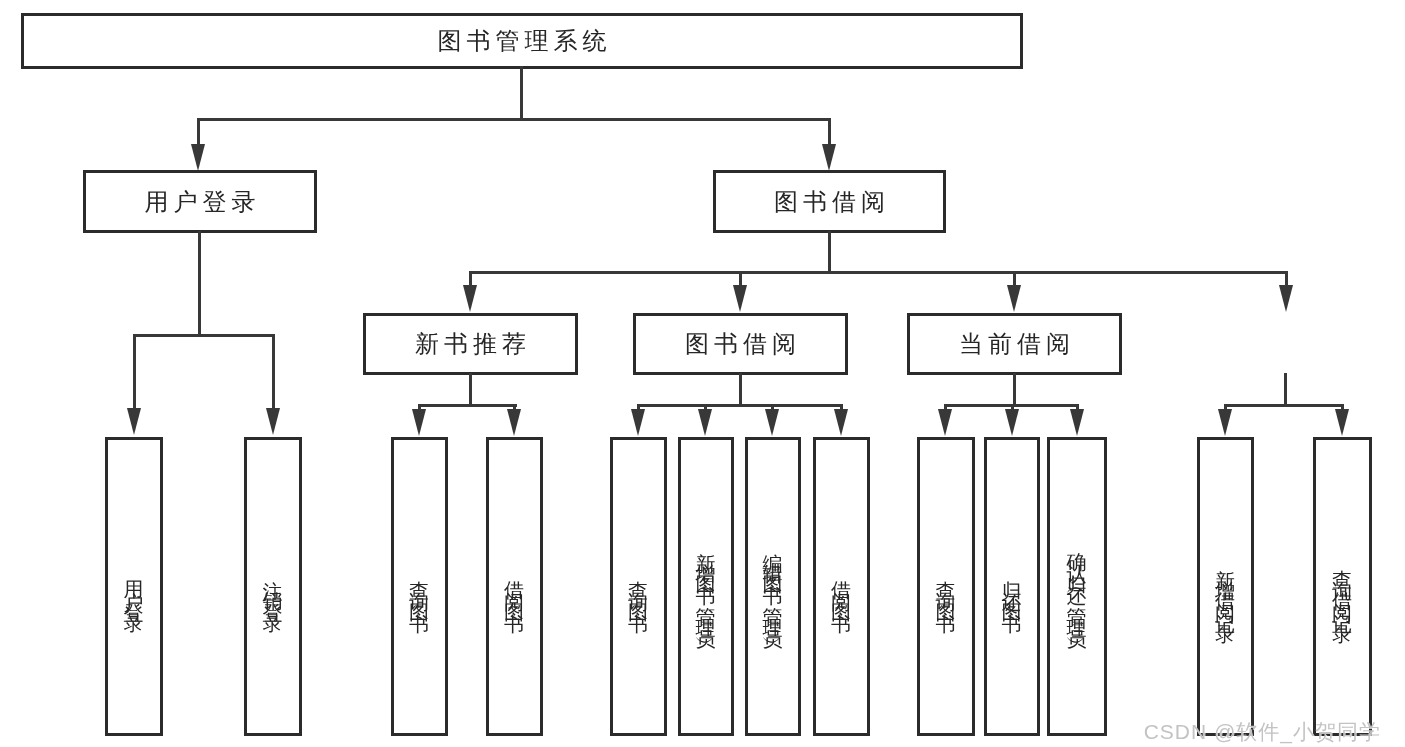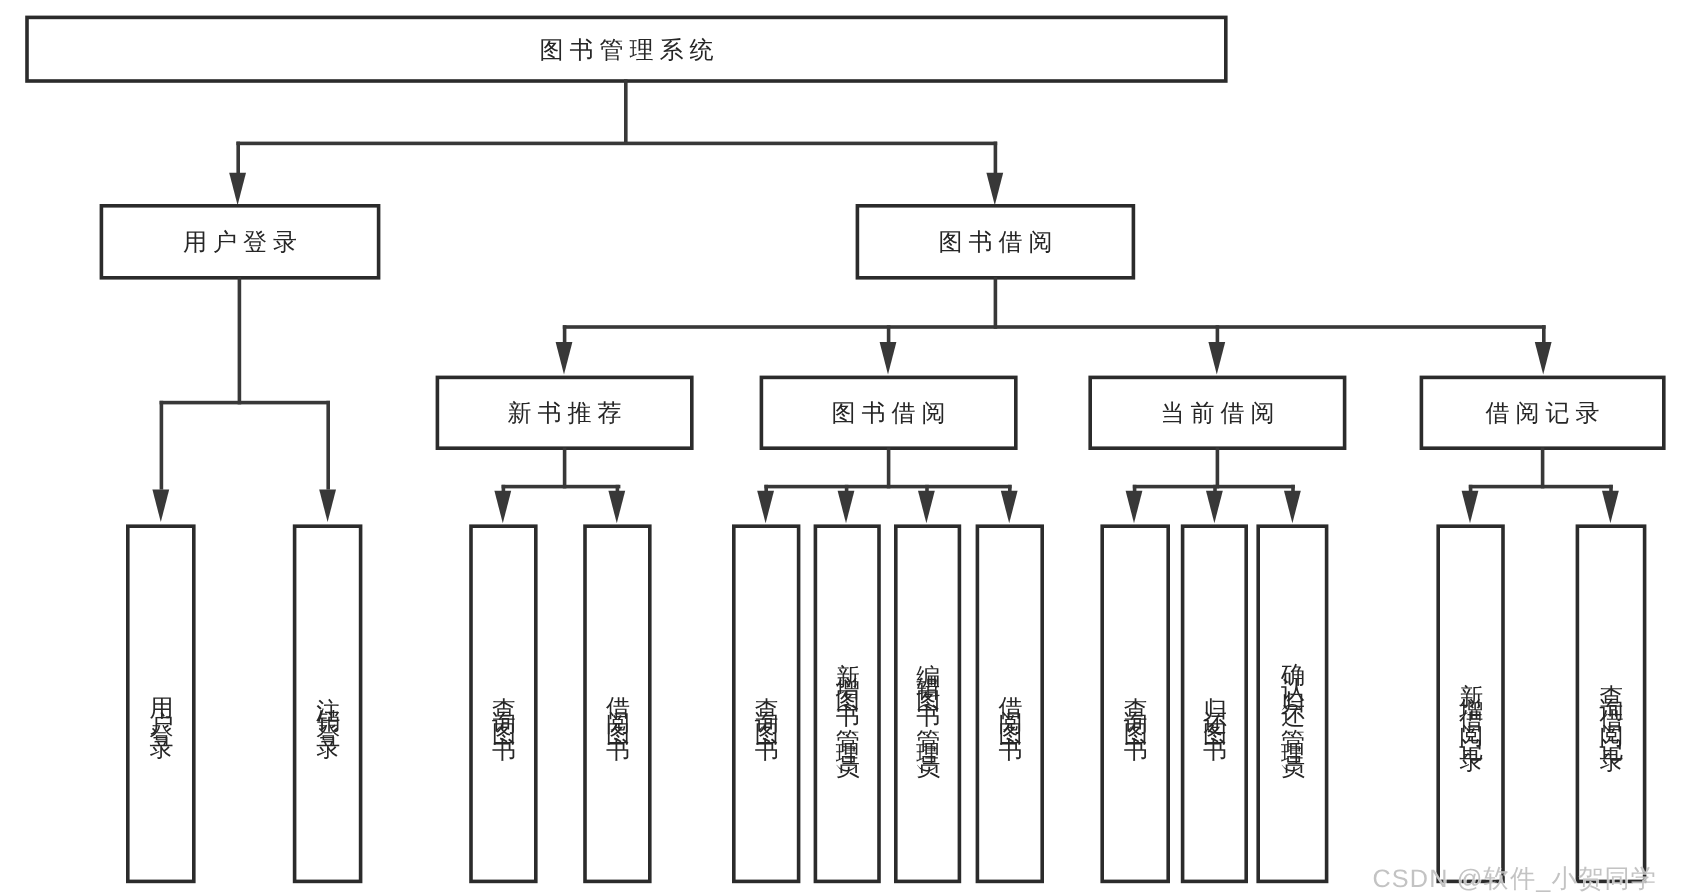--- a/index.html
+++ b/index.html
@@ -20,21 +20,21 @@
   }
   .box {
     position: absolute;
     box-sizing: border-box;
     border: 3px solid var(--border);
     background: #fff;
     display: flex;
     align-items: center;
     justify-content: center;
     color: var(--text);
-    font-size: 20px;
+    font-size: 24px;
     letter-spacing: 5px;
     text-indent: 5px;
     white-space: nowrap;
   }
   .leaf {
     writing-mode: vertical-rl;
     text-orientation: mixed;
     letter-spacing: 11px;
     text-indent: 0;
     font-size: 20px;
@@ -103,23 +103,20 @@
   <div class="tri" style="left:1279px; top:285px;"></div>
 
   <div class="box" style="left:363px; top:313px; width:215px; height:62px;">
     <span>新书推荐</span>
   </div>
   <div class="box" style="left:633px; top:313px; width:215px; height:62px;">
     <span>图书借阅</span>
   </div>
   <div class="box" style="left:907px; top:313px; width:215px; height:62px;">
     <span>当前借阅</span>
-  </div>
-  <div class="box" style="left:1183px; top:313px; width:205px; height:62px;">
-    <span>借阅记录</span>
   </div>
 
   <div class="vline" style="left:469px; top:373px; height:34px;"></div>
   <div class="hline" style="left:418px; top:404px; width:99px;"></div>
   <div class="vline" style="left:418px; top:404px; height:8px;"></div>
   <div class="tri" style="left:412px; top:409px;"></div>
   <div class="vline" style="left:513px; top:404px; height:8px;"></div>
   <div class="tri" style="left:507px; top:409px;"></div>
 
   <div class="vline" style="left:739px; top:373px; height:34px;"></div>

